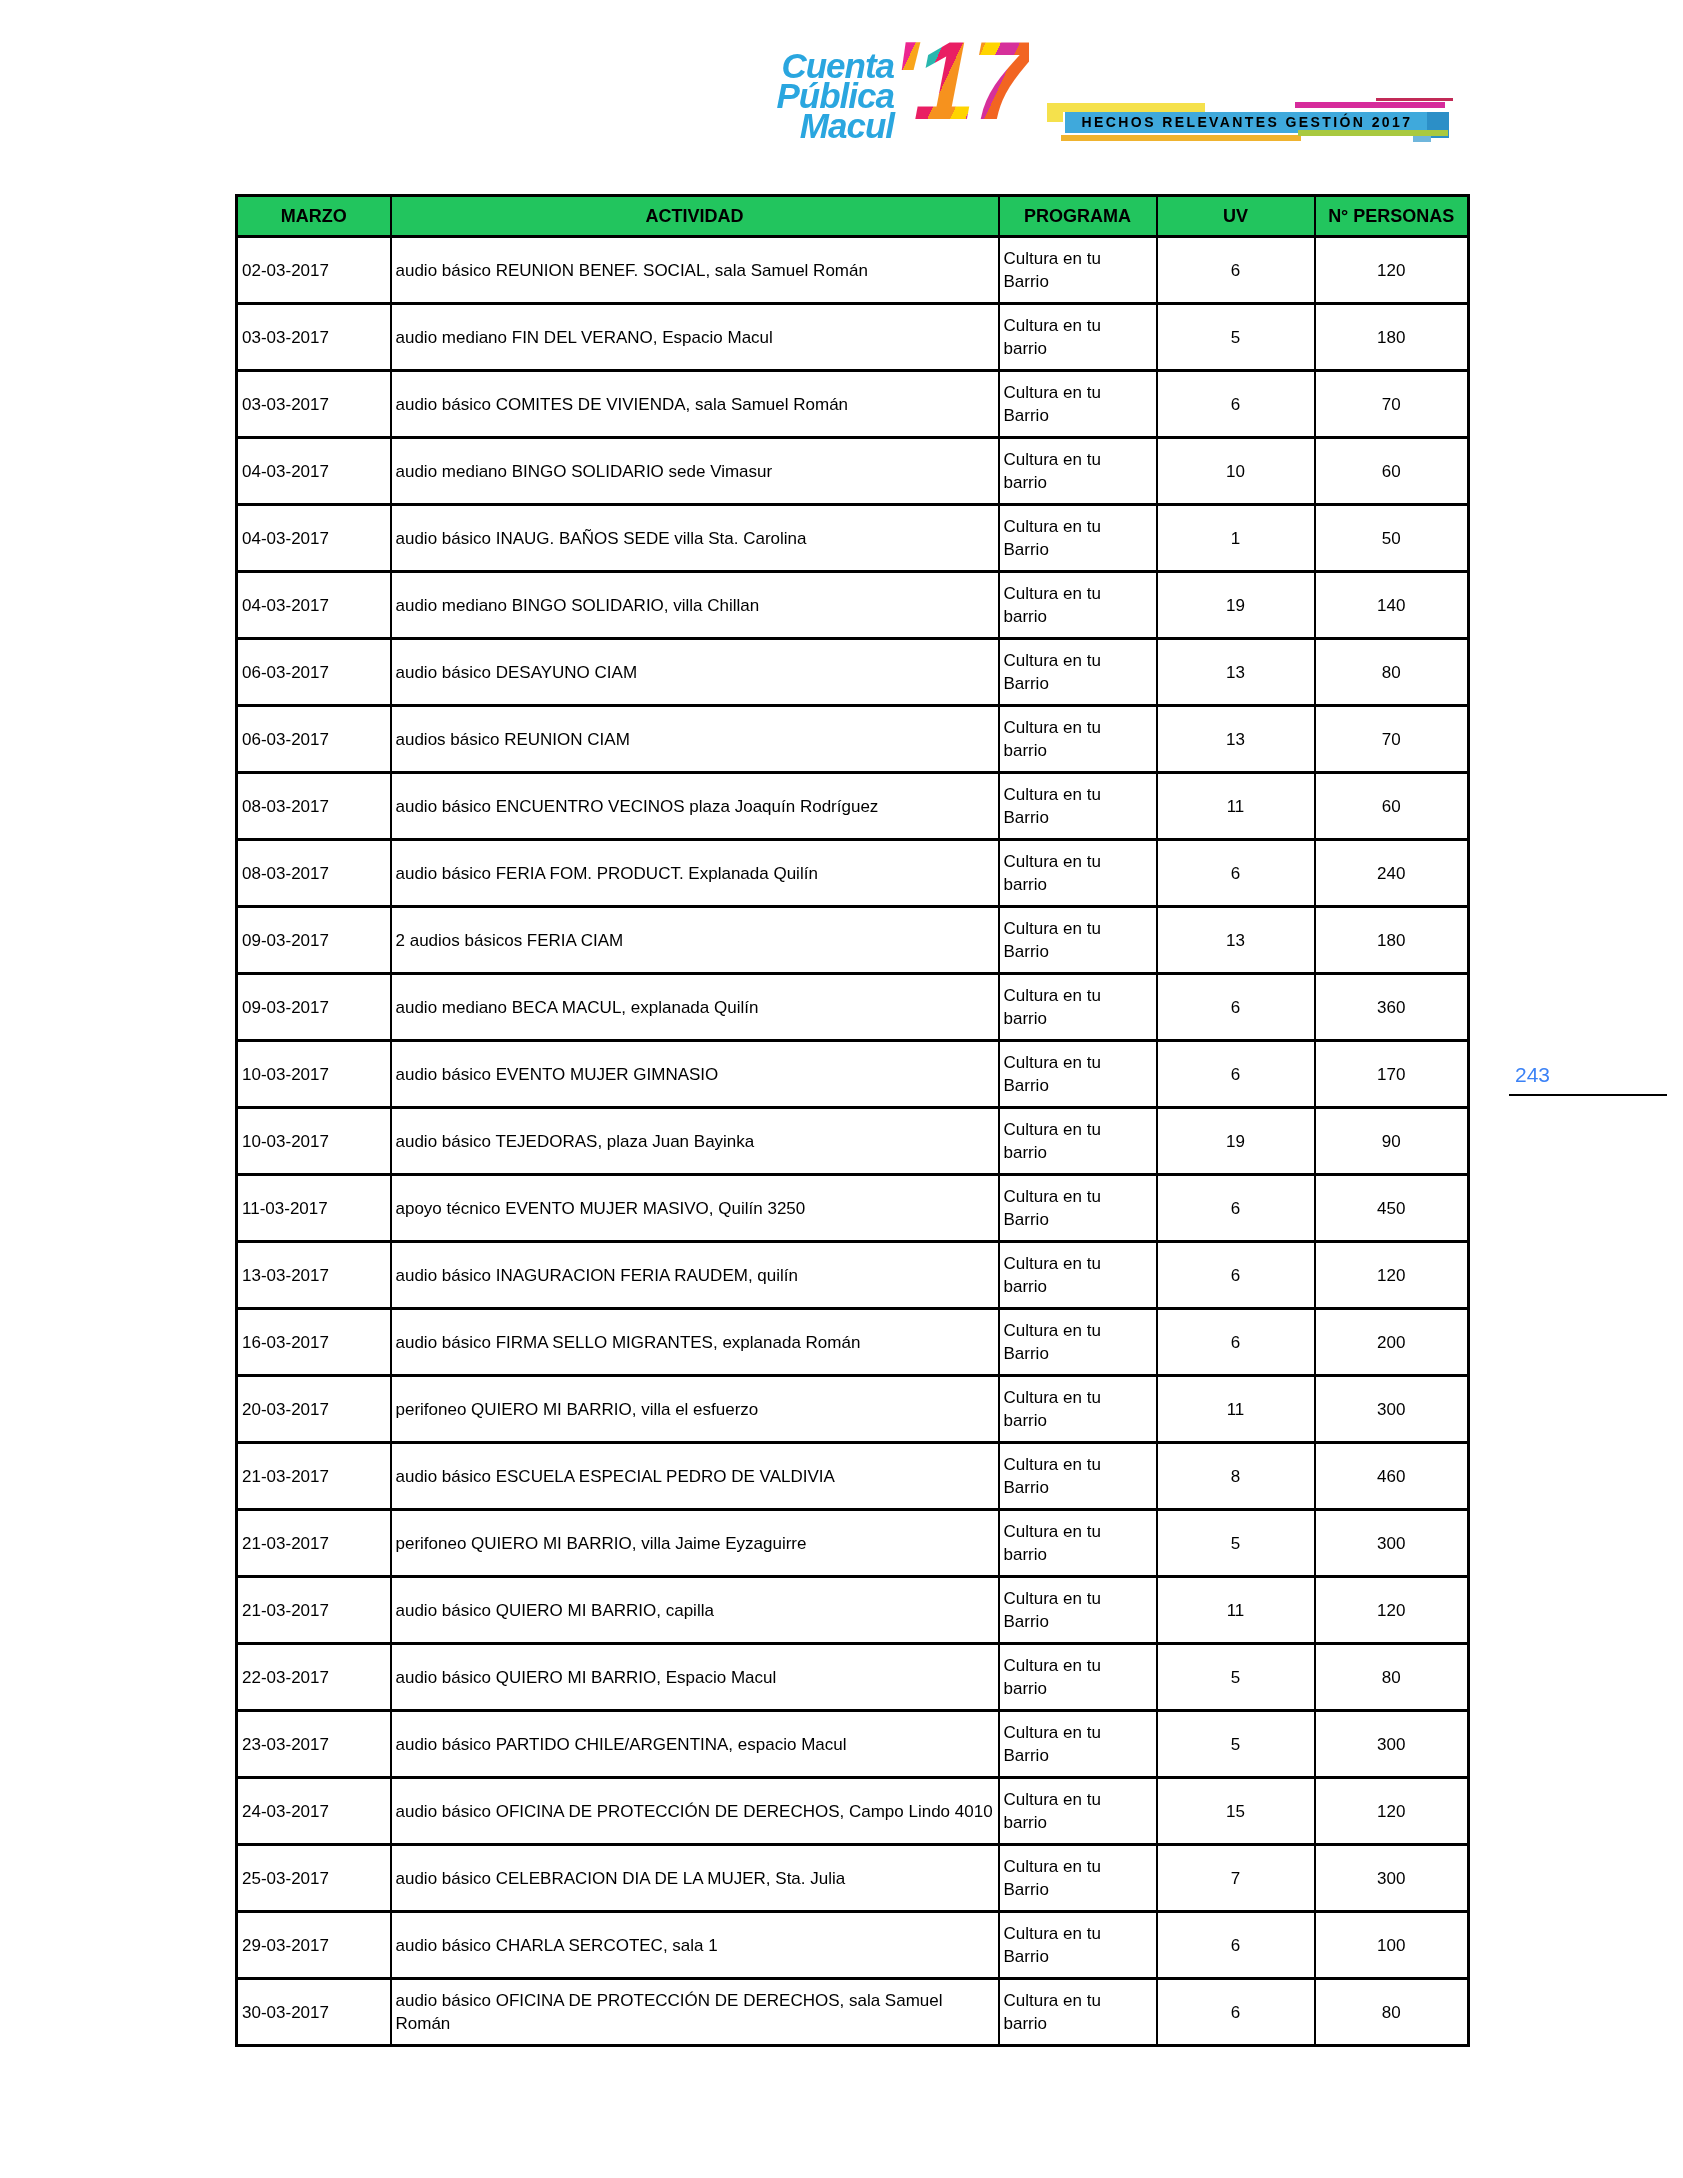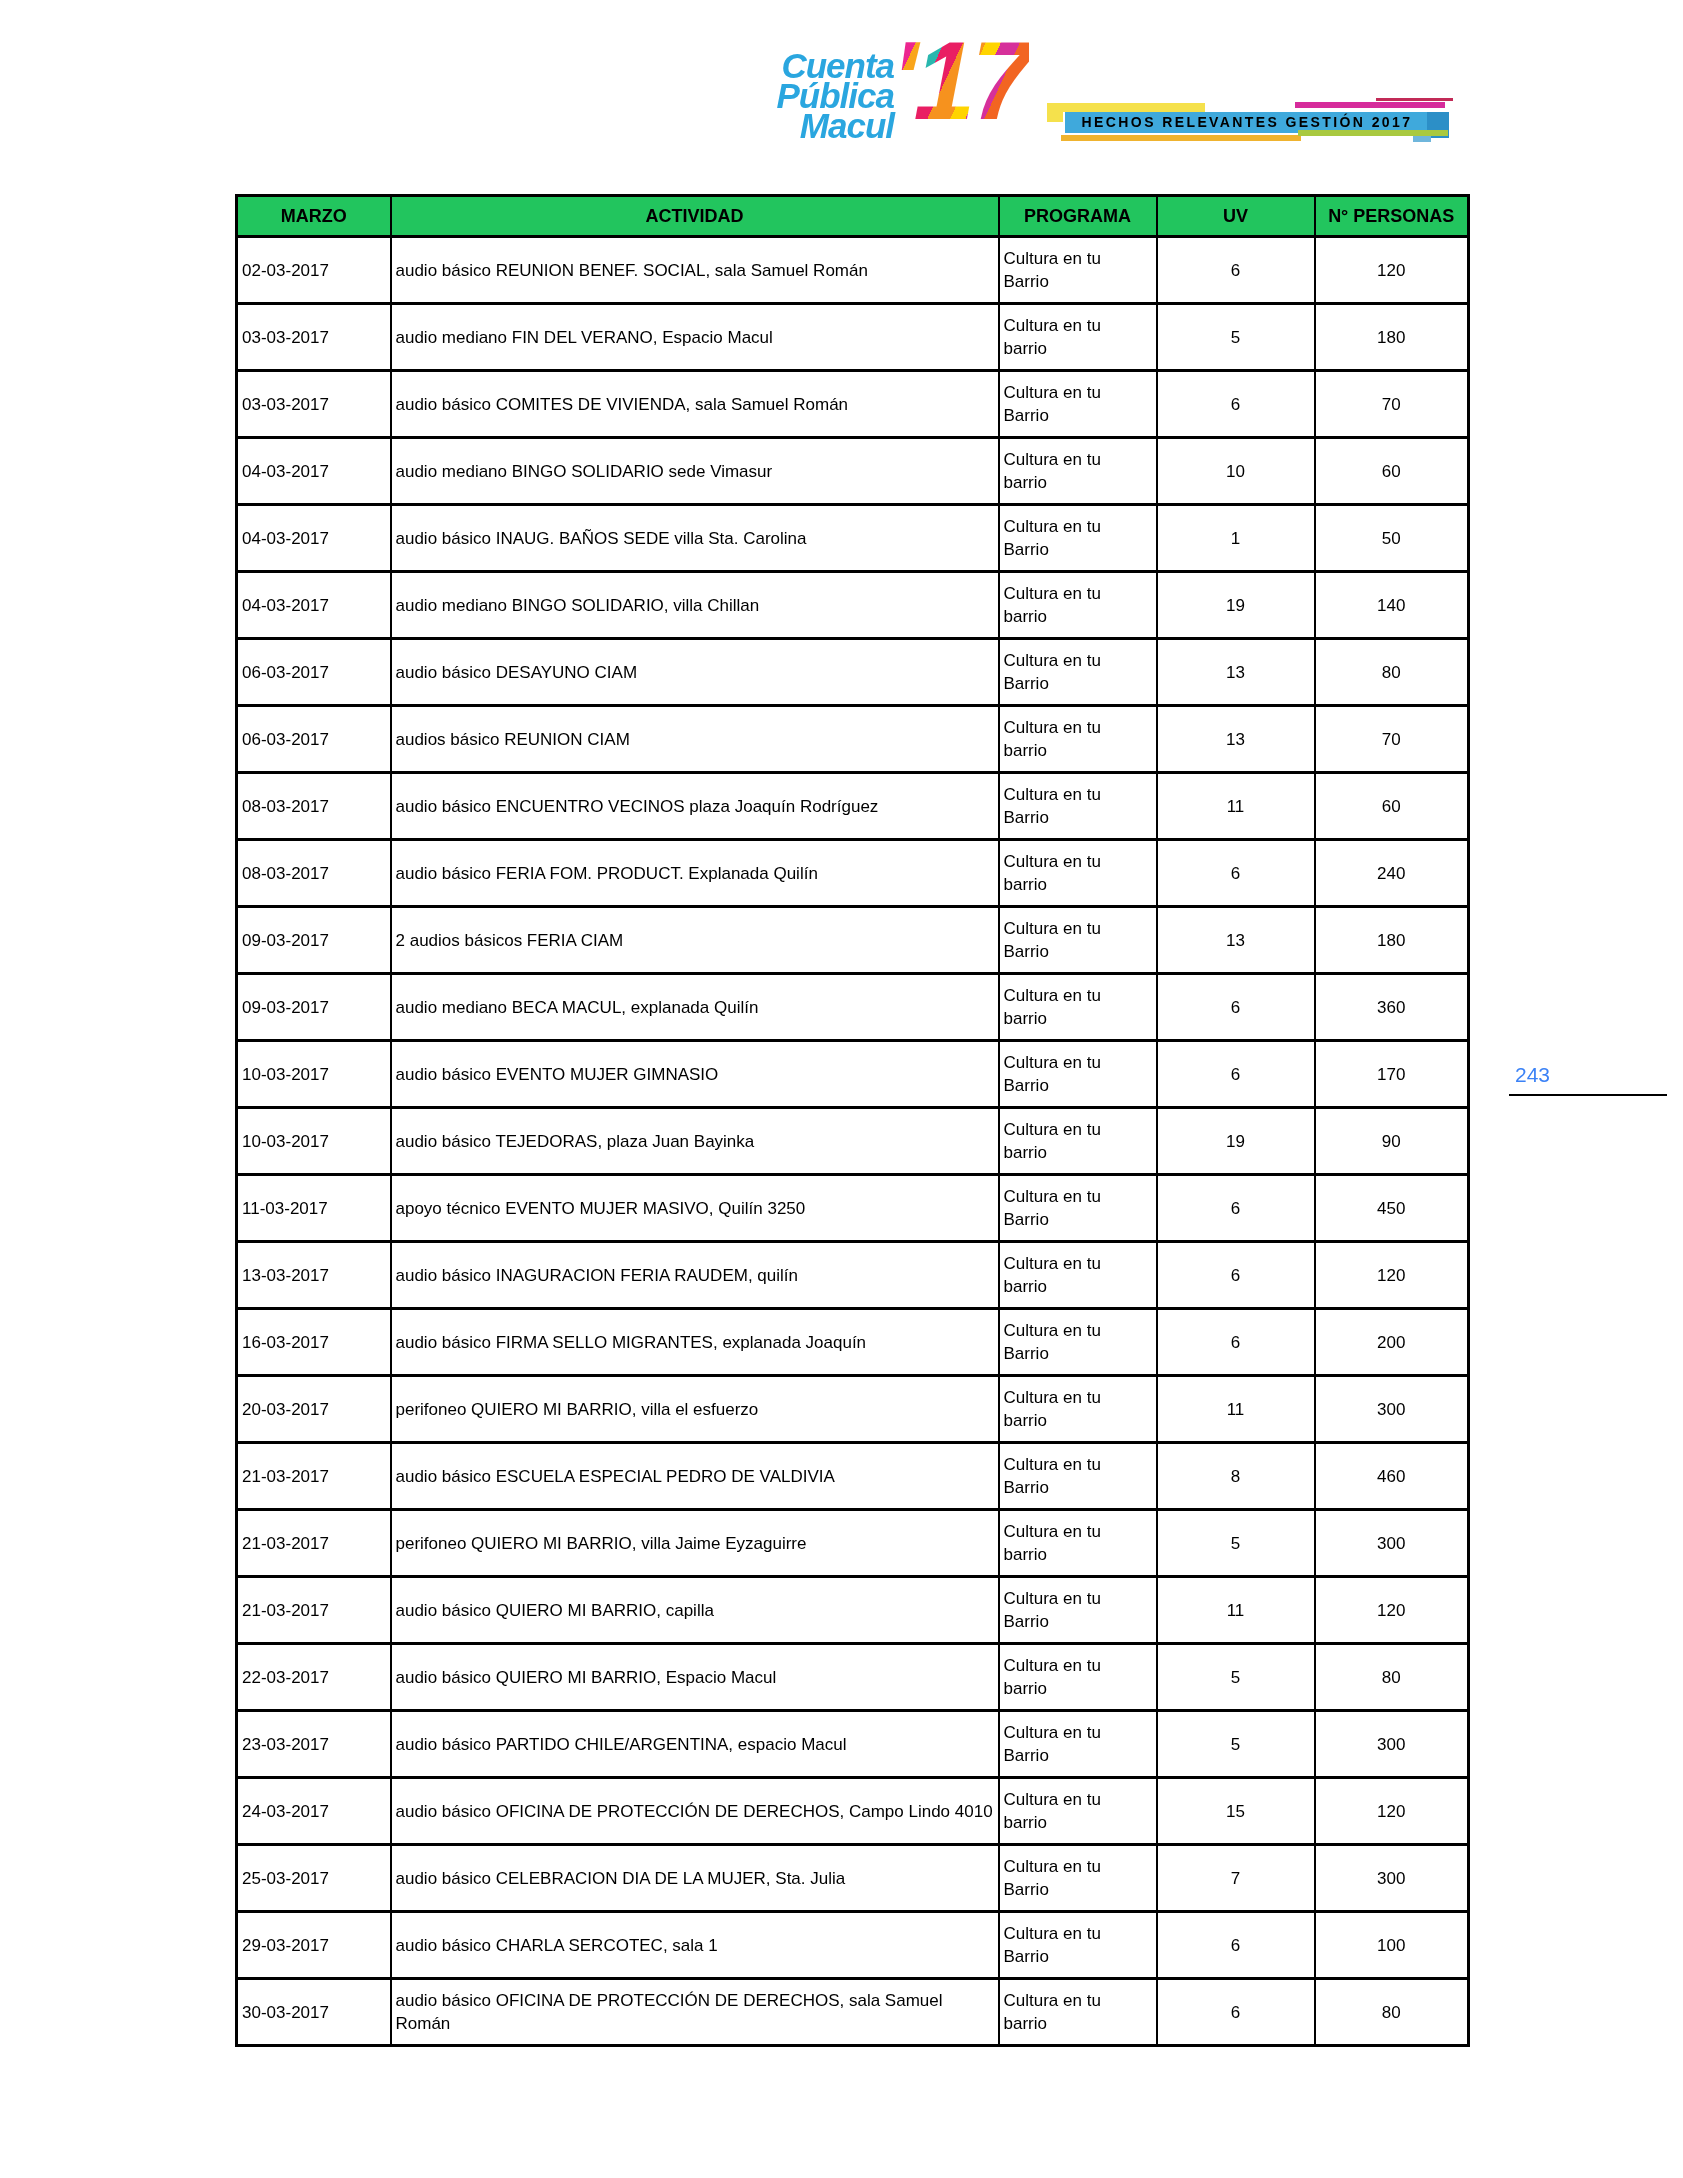--- a/index.html
+++ b/index.html
@@ -258,21 +258,21 @@
           <td class="c-date">13-03-2017</td>
           <td class="c-act">audio básico INAGURACION FERIA RAUDEM, quilín</td>
           <td class="c-prog">Cultura en tu
 barrio</td>
           <td class="c-uv">6</td>
           <td class="c-pers">120</td>
         </tr>
 
         <tr>
           <td class="c-date">16-03-2017</td>
-          <td class="c-act">audio básico FIRMA SELLO MIGRANTES, explanada Joaquín</td>
+          <td class="c-act">audio básico FIRMA SELLO MIGRANTES, explanada Román</td>
           <td class="c-prog">Cultura en tu
 Barrio</td>
           <td class="c-uv">6</td>
           <td class="c-pers">200</td>
         </tr>
 
         <tr>
           <td class="c-date">20-03-2017</td>
           <td class="c-act">perifoneo QUIERO MI BARRIO, villa el esfuerzo</td>
           <td class="c-prog">Cultura en tu

